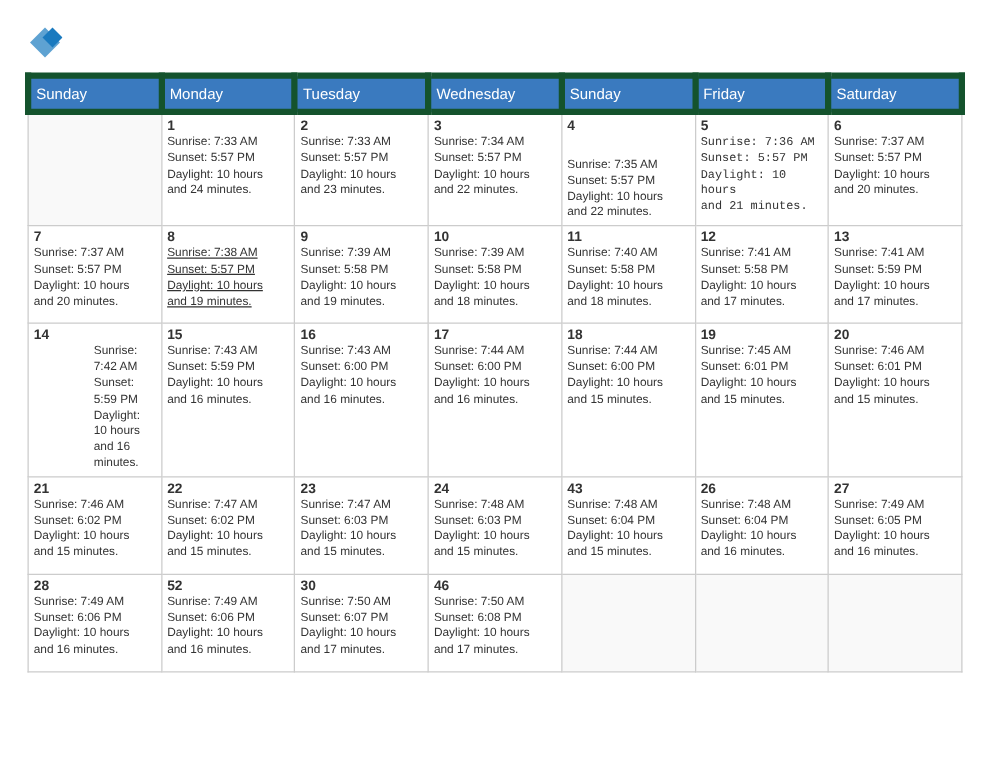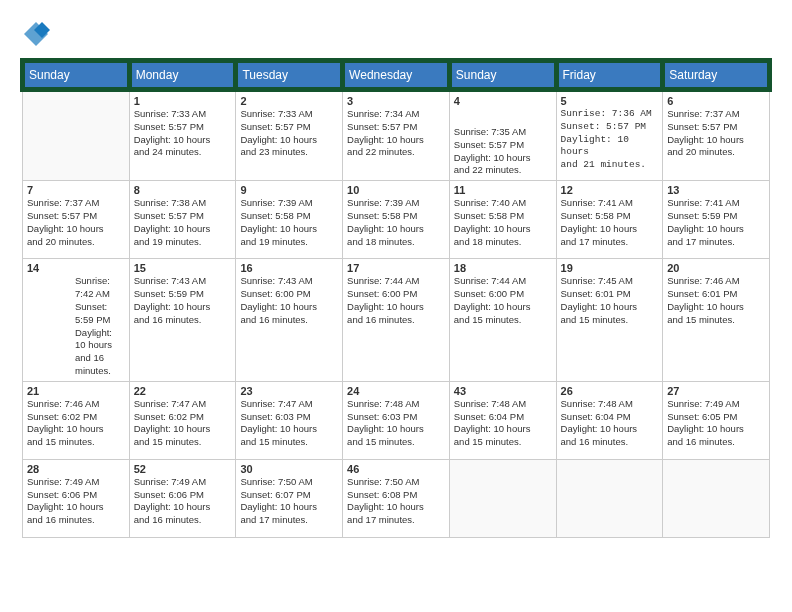--- a/index.html
+++ b/index.html
@@ -172,21 +172,21 @@
         <tr>
           <td>
             <span class="day-number">7</span>
             <div class="day-info" style="white-space: pre-line;">Sunrise: 7:37 AM
 Sunset: 5:57 PM
 Daylight: 10 hours
 and 20 minutes.</div>
           </td>
           <td>
             <span class="day-number">8</span>
-            <div class="day-info" style="white-space: pre-line;">Sunrise: 7:38 AM
+            <div class="day-info" style="white-space: pre-line; text-decoration: underline;">Sunrise: 7:38 AM
 Sunset: 5:57 PM
 Daylight: 10 hours
 and 19 minutes.</div>
           </td>
           <td>
             <span class="day-number">9</span>
             <div class="day-info" style="white-space: pre-line;">Sunrise: 7:39 AM
 Sunset: 5:58 PM
 Daylight: 10 hours
 and 19 minutes.</div>

